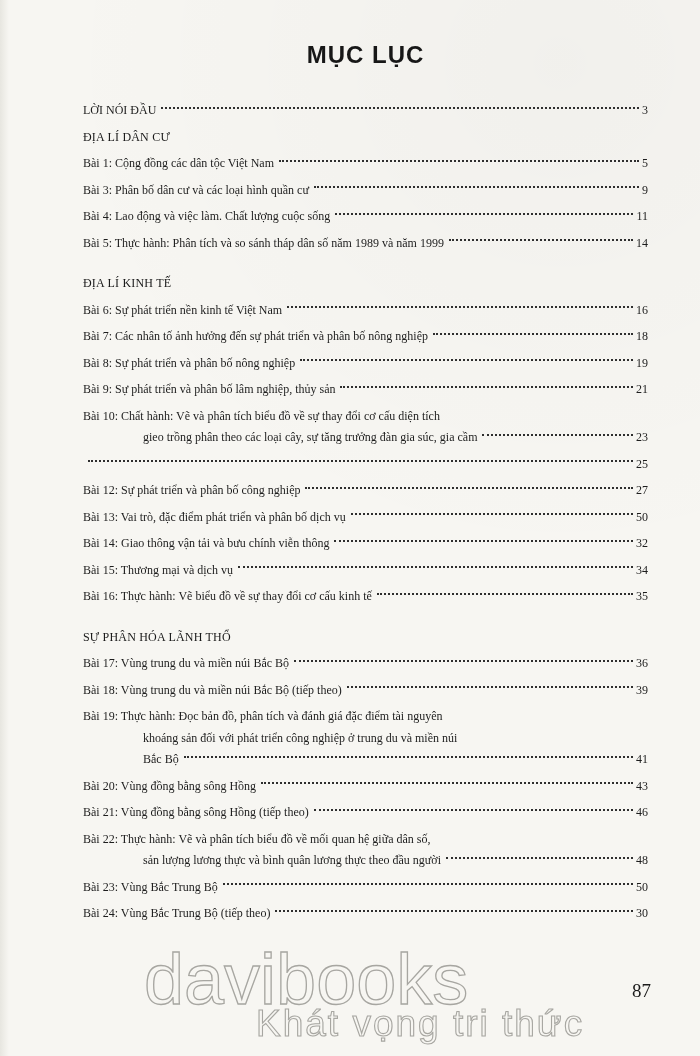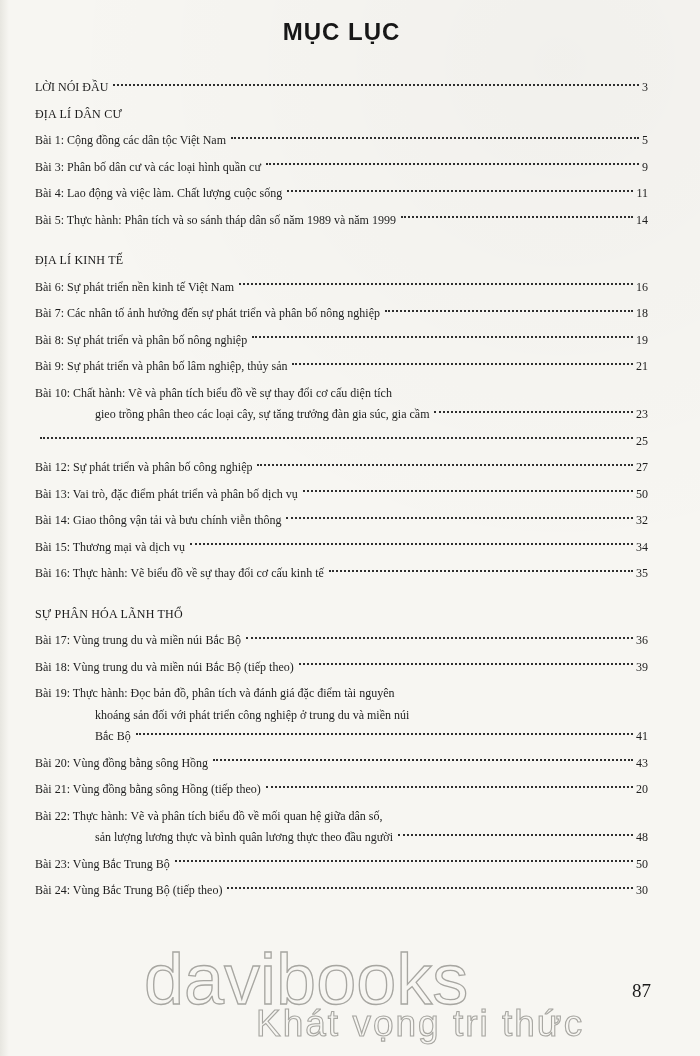--- a/index.html
+++ b/index.html
@@ -12,21 +12,22 @@
     position:relative;
     width:700px;height:1056px;
     overflow:hidden;
     color:#1d1d1d;
     background:
       radial-gradient(circle at 80% 6%, rgba(0,0,0,0.025), transparent 45%),
       linear-gradient(90deg, #e7e6e0 0px, rgba(246,245,241,0) 9px),
       #f7f6f2;
   }
   .content{
-    padding:17px 52px 0 35px;
+    padding:40px 52px 0 35px;
+    margin-left:48px;
   }
   .doc-title{
     font-family:"Liberation Sans", sans-serif;
     font-weight:bold;
     font-size:24px;
     letter-spacing:1px;
     text-align:center;
     line-height:30px;
     margin:0 0 27px 0;
     color:#171717;
@@ -200,21 +201,21 @@
           <span class="pagenum">41</span>
         </div>
         <div class="row">
           <span class="label">Bài 20: Vùng đồng bằng sông Hồng</span>
           <span class="dots"></span>
           <span class="pagenum">43</span>
         </div>
         <div class="row">
           <span class="label">Bài 21: Vùng đồng bằng sông Hồng (tiếp theo)</span>
           <span class="dots"></span>
-          <span class="pagenum">20</span>
+          <span class="pagenum">46</span>
         </div>
         <div class="row">
           <span class="label">Bài 22: Thực hành: Vẽ và phân tích biểu đồ về mối quan hệ giữa dân số,</span>
         </div>
         <div class="row indent">
           <span class="label">sản lượng lương thực và bình quân lương thực theo đầu người</span>
           <span class="dots"></span>
           <span class="pagenum">48</span>
         </div>
         <div class="row">

